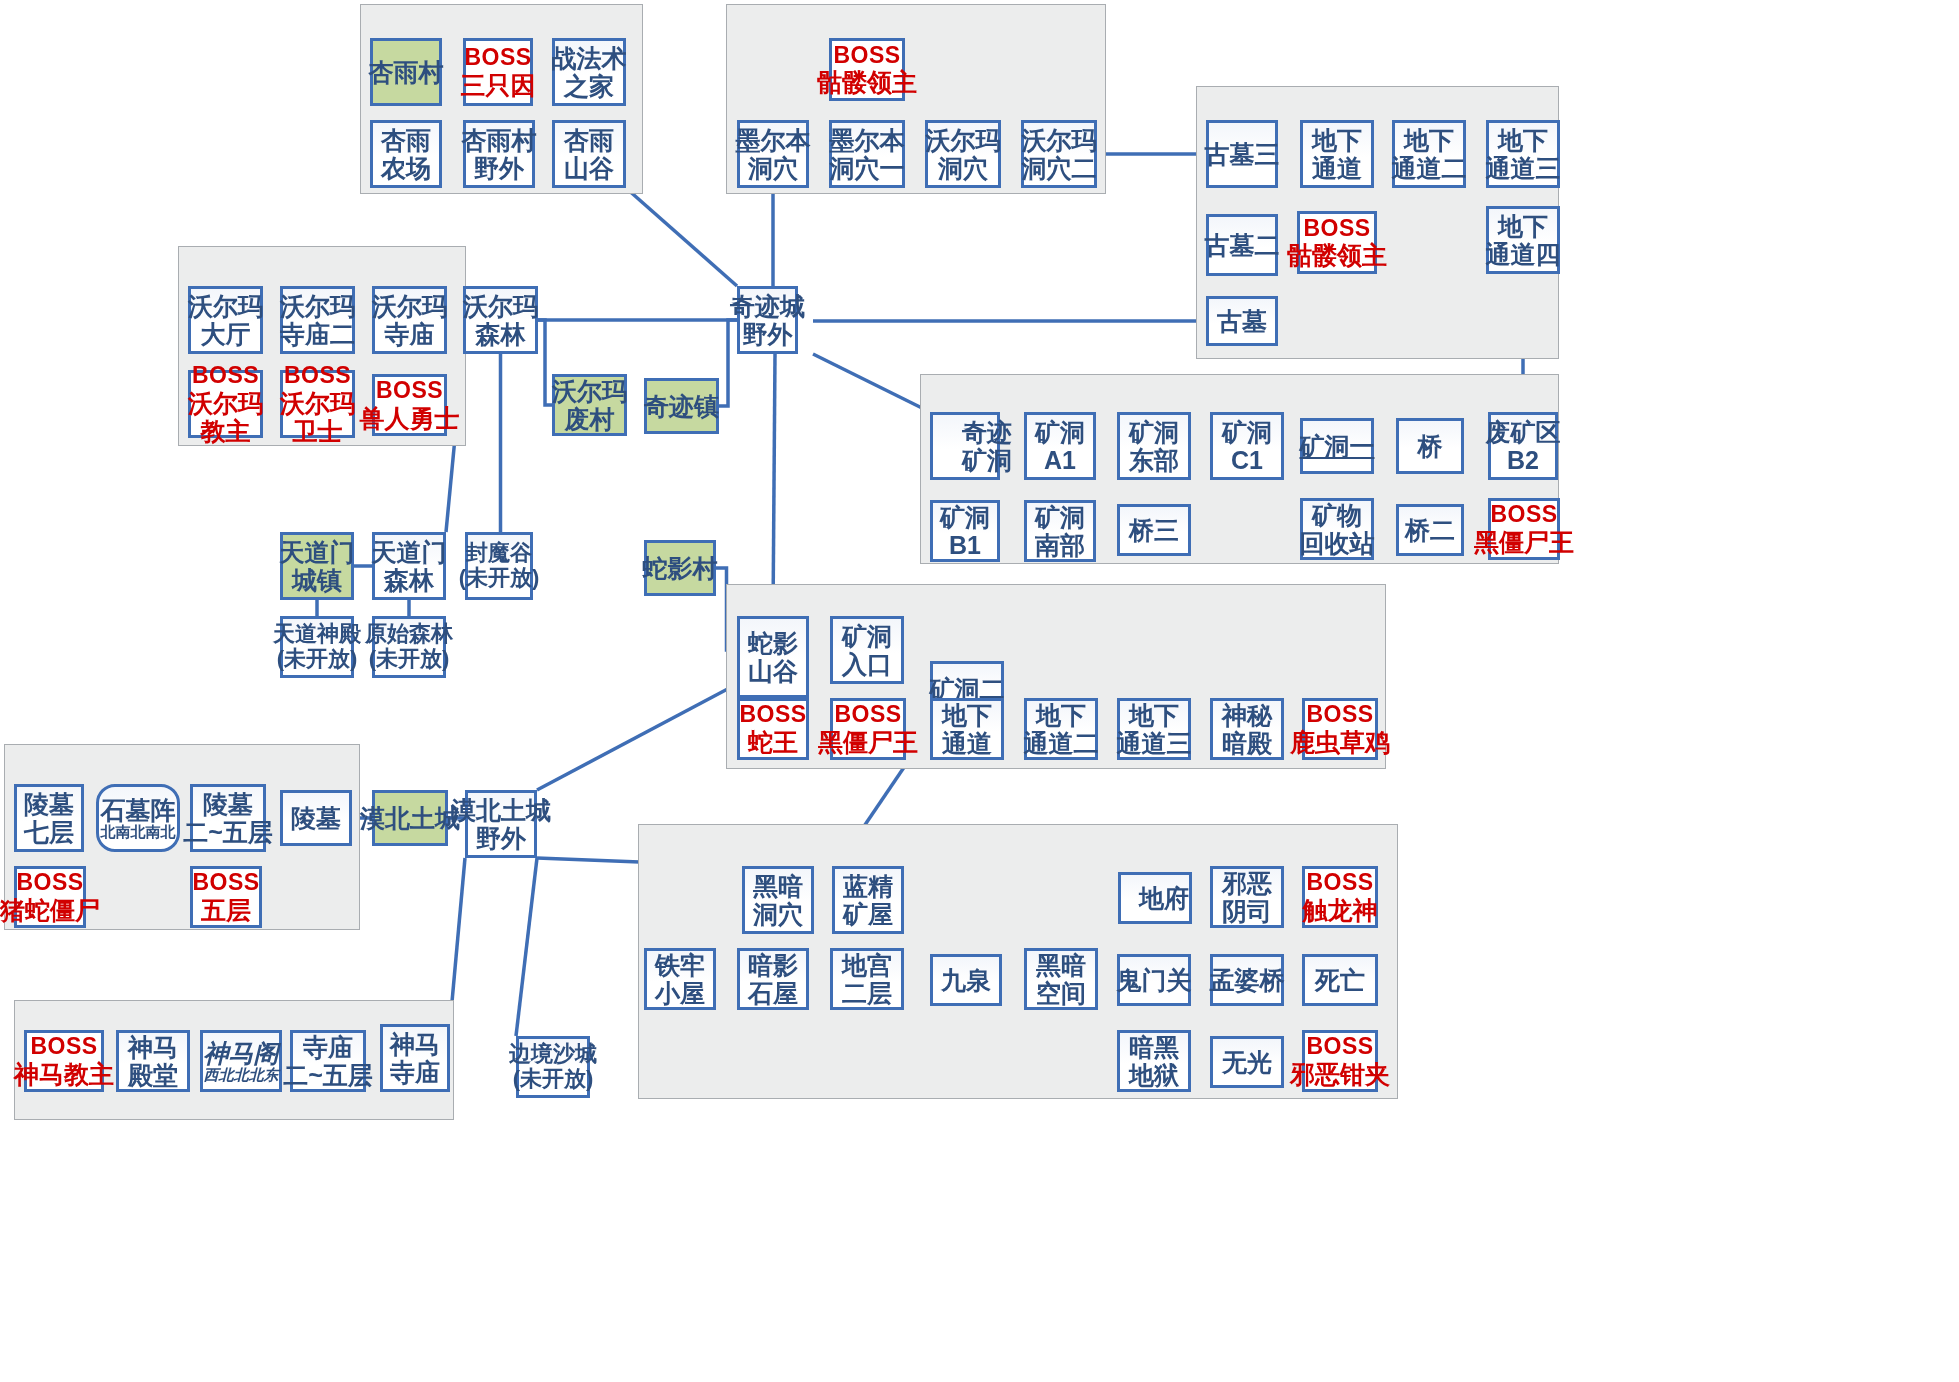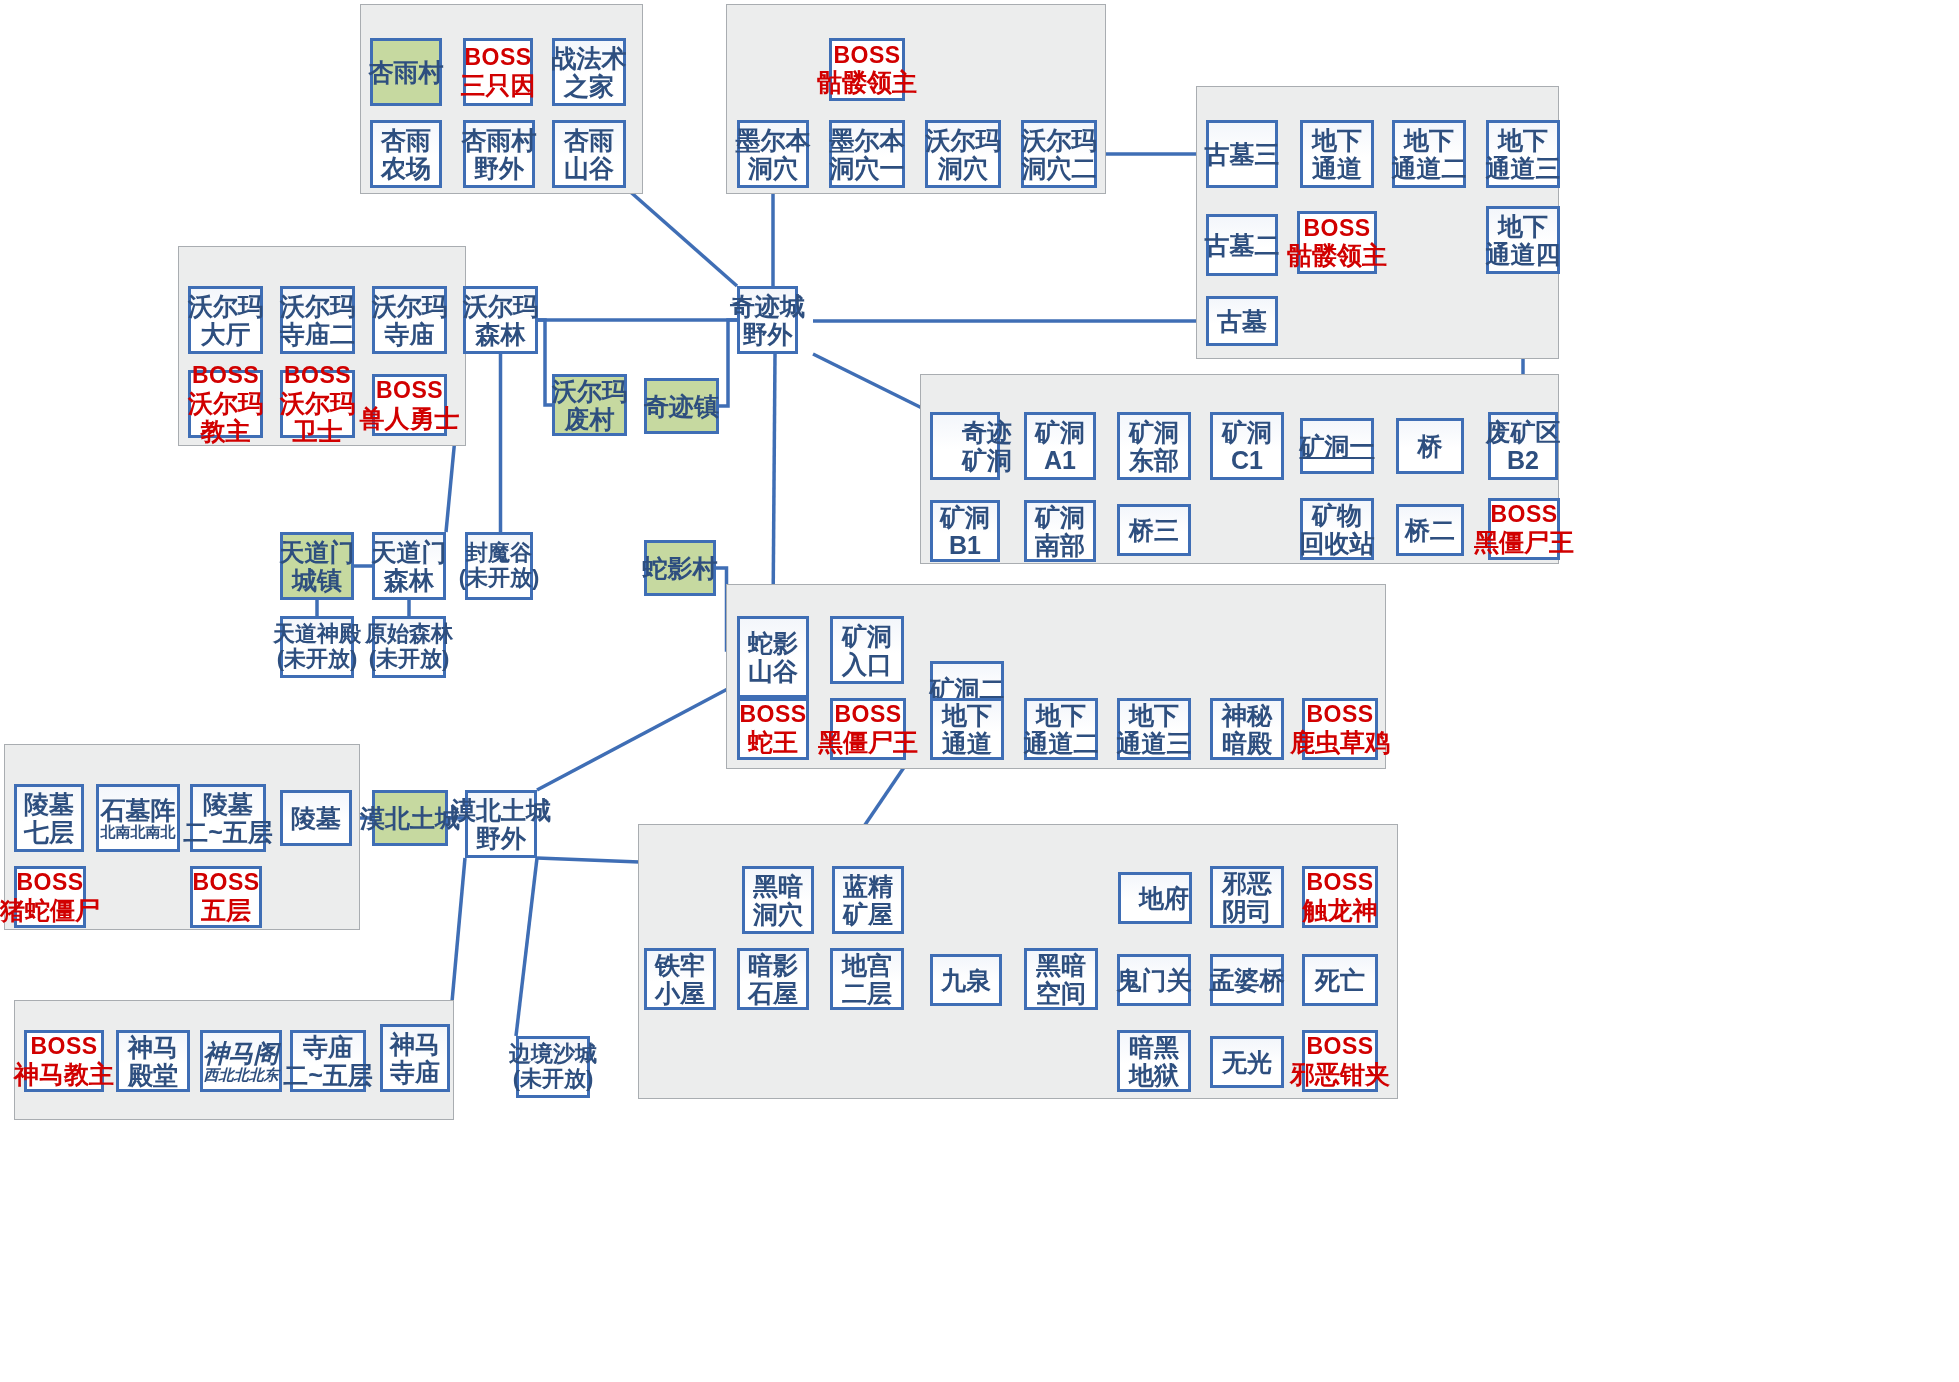--- a/index.html
+++ b/index.html
@@ -391,21 +391,21 @@
         <span class="l2 small">(未开放)</span>
       </div>
       <div class="node" style="left: 372px; top: 616px; width: 74px; height: 62px;">
         <span class="l2 small">原始森林</span>
         <span class="l2 small">(未开放)</span>
       </div>
       <div class="node" style="left: 14px; top: 784px; width: 70px; height: 68px;">
         <span class="l2">陵墓</span>
         <span class="l2">七层</span>
       </div>
-      <div class="node" style="left: 96px; top: 784px; width: 84px; height: 68px;">
+      <div class="node" style="left: 96px; top: 784px; width: 84px; height: 68px; border-radius: 19px;">
         <span class="l2">石墓阵</span>
         <span class="sub">北南北南北</span>
       </div>
       <div class="node" style="left: 190px; top: 784px; width: 76px; height: 68px;">
         <span class="l2">陵墓</span>
         <span class="l2">二~五层</span>
       </div>
       <div class="node" style="left: 280px; top: 790px; width: 72px; height: 56px;">
         <span class="l2">陵墓</span>
       </div>

